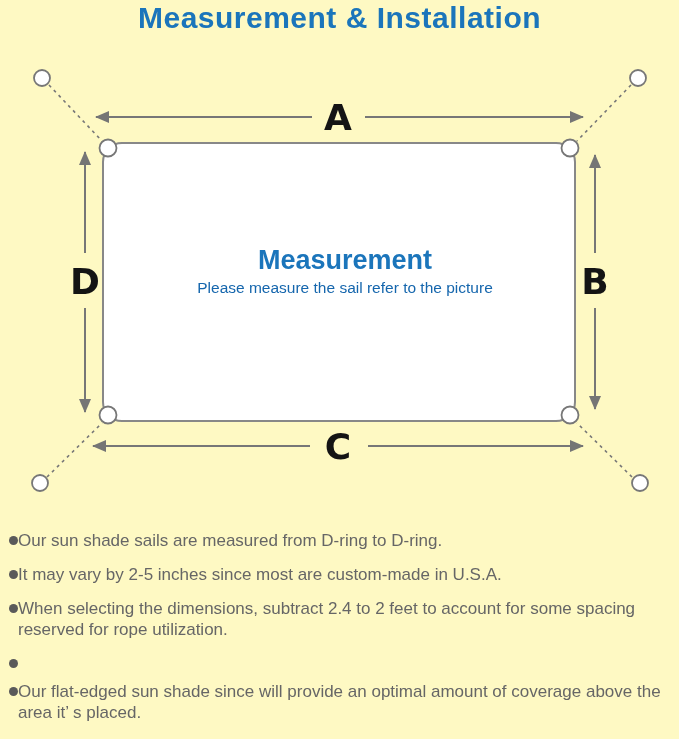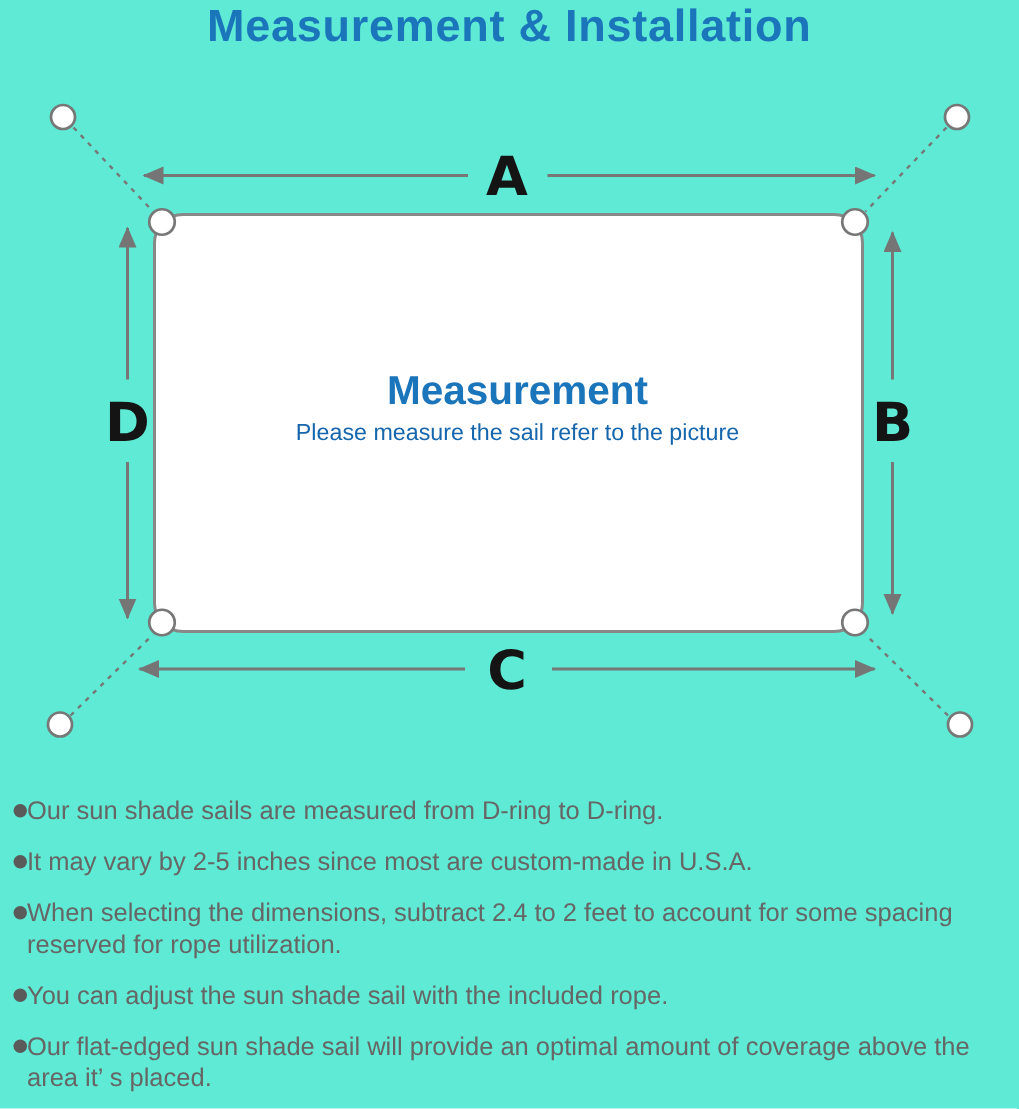--- a/index.html
+++ b/index.html
@@ -1,19 +1,19 @@
 <!DOCTYPE html>
 <html><head>
 <meta charset="utf-8">
 <style>
   html,body{margin:0;padding:0;background:#ffffff;}
   .page{
     position:relative;
     width:679px;height:739px;
-    background:#5eead4;
+    background:#fef9c3;
     font-family:"Liberation Sans", sans-serif;
     overflow:hidden;
   }
   .title{
     position:absolute;top:1px;left:0;width:100%;
     text-align:center;
     font-size:30px;font-weight:bold;
     color:#1b75bb;
     letter-spacing:0.5px;
   }
@@ -103,21 +103,20 @@
     <div class="note">
       <span class="dot"></span>
       <span>It may vary by 2-5 inches since most are custom-made in U.S.A.</span>
     </div>
     <div class="note">
       <span class="dot"></span>
       <span>When selecting the dimensions, subtract 2.4 to 2 feet to account for some spacing reserved for rope utilization.</span>
     </div>
     <div class="note">
       <span class="dot"></span>
-      <span>You can adjust the sun shade sail with the included rope.</span>
     </div>
     <div class="note">
       <span class="dot"></span>
-      <span>Our flat-edged sun shade sail will provide an optimal amount of coverage above the area it’ s placed.</span>
+      <span>Our flat-edged sun shade since will provide an optimal amount of coverage above the area it’ s placed.</span>
     </div>
   </div>
 
 </div>
 
 </body></html>

